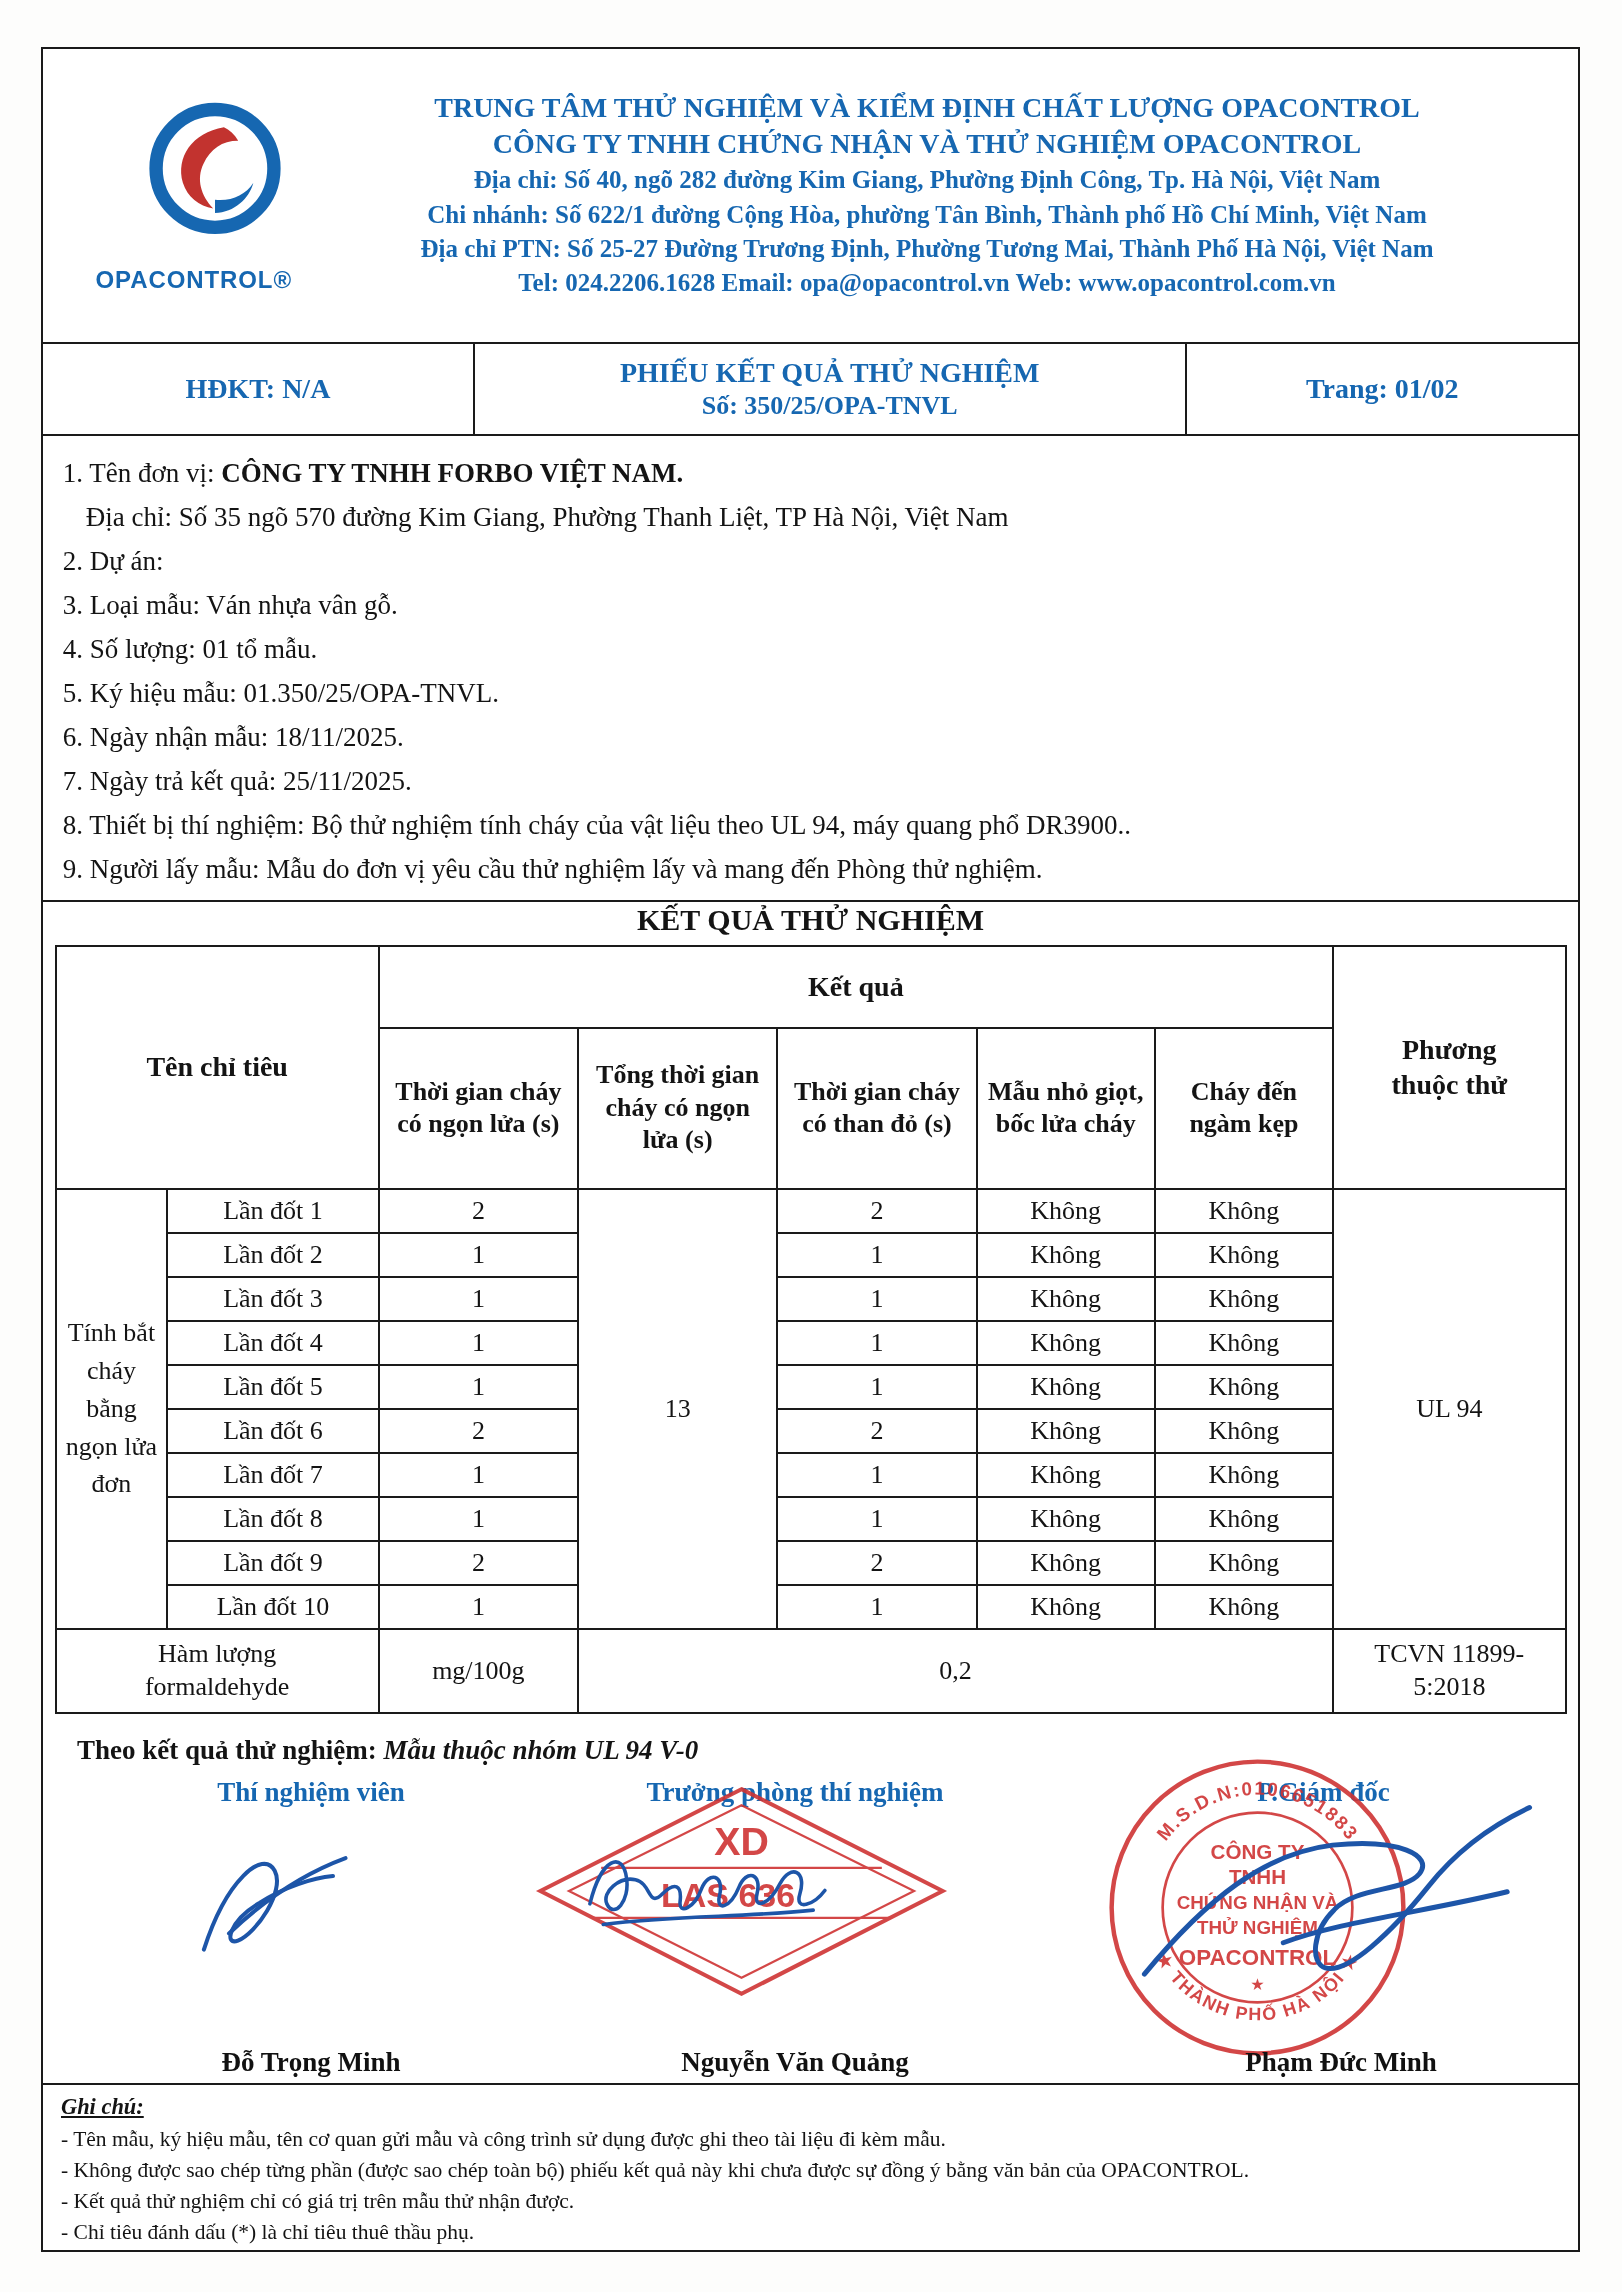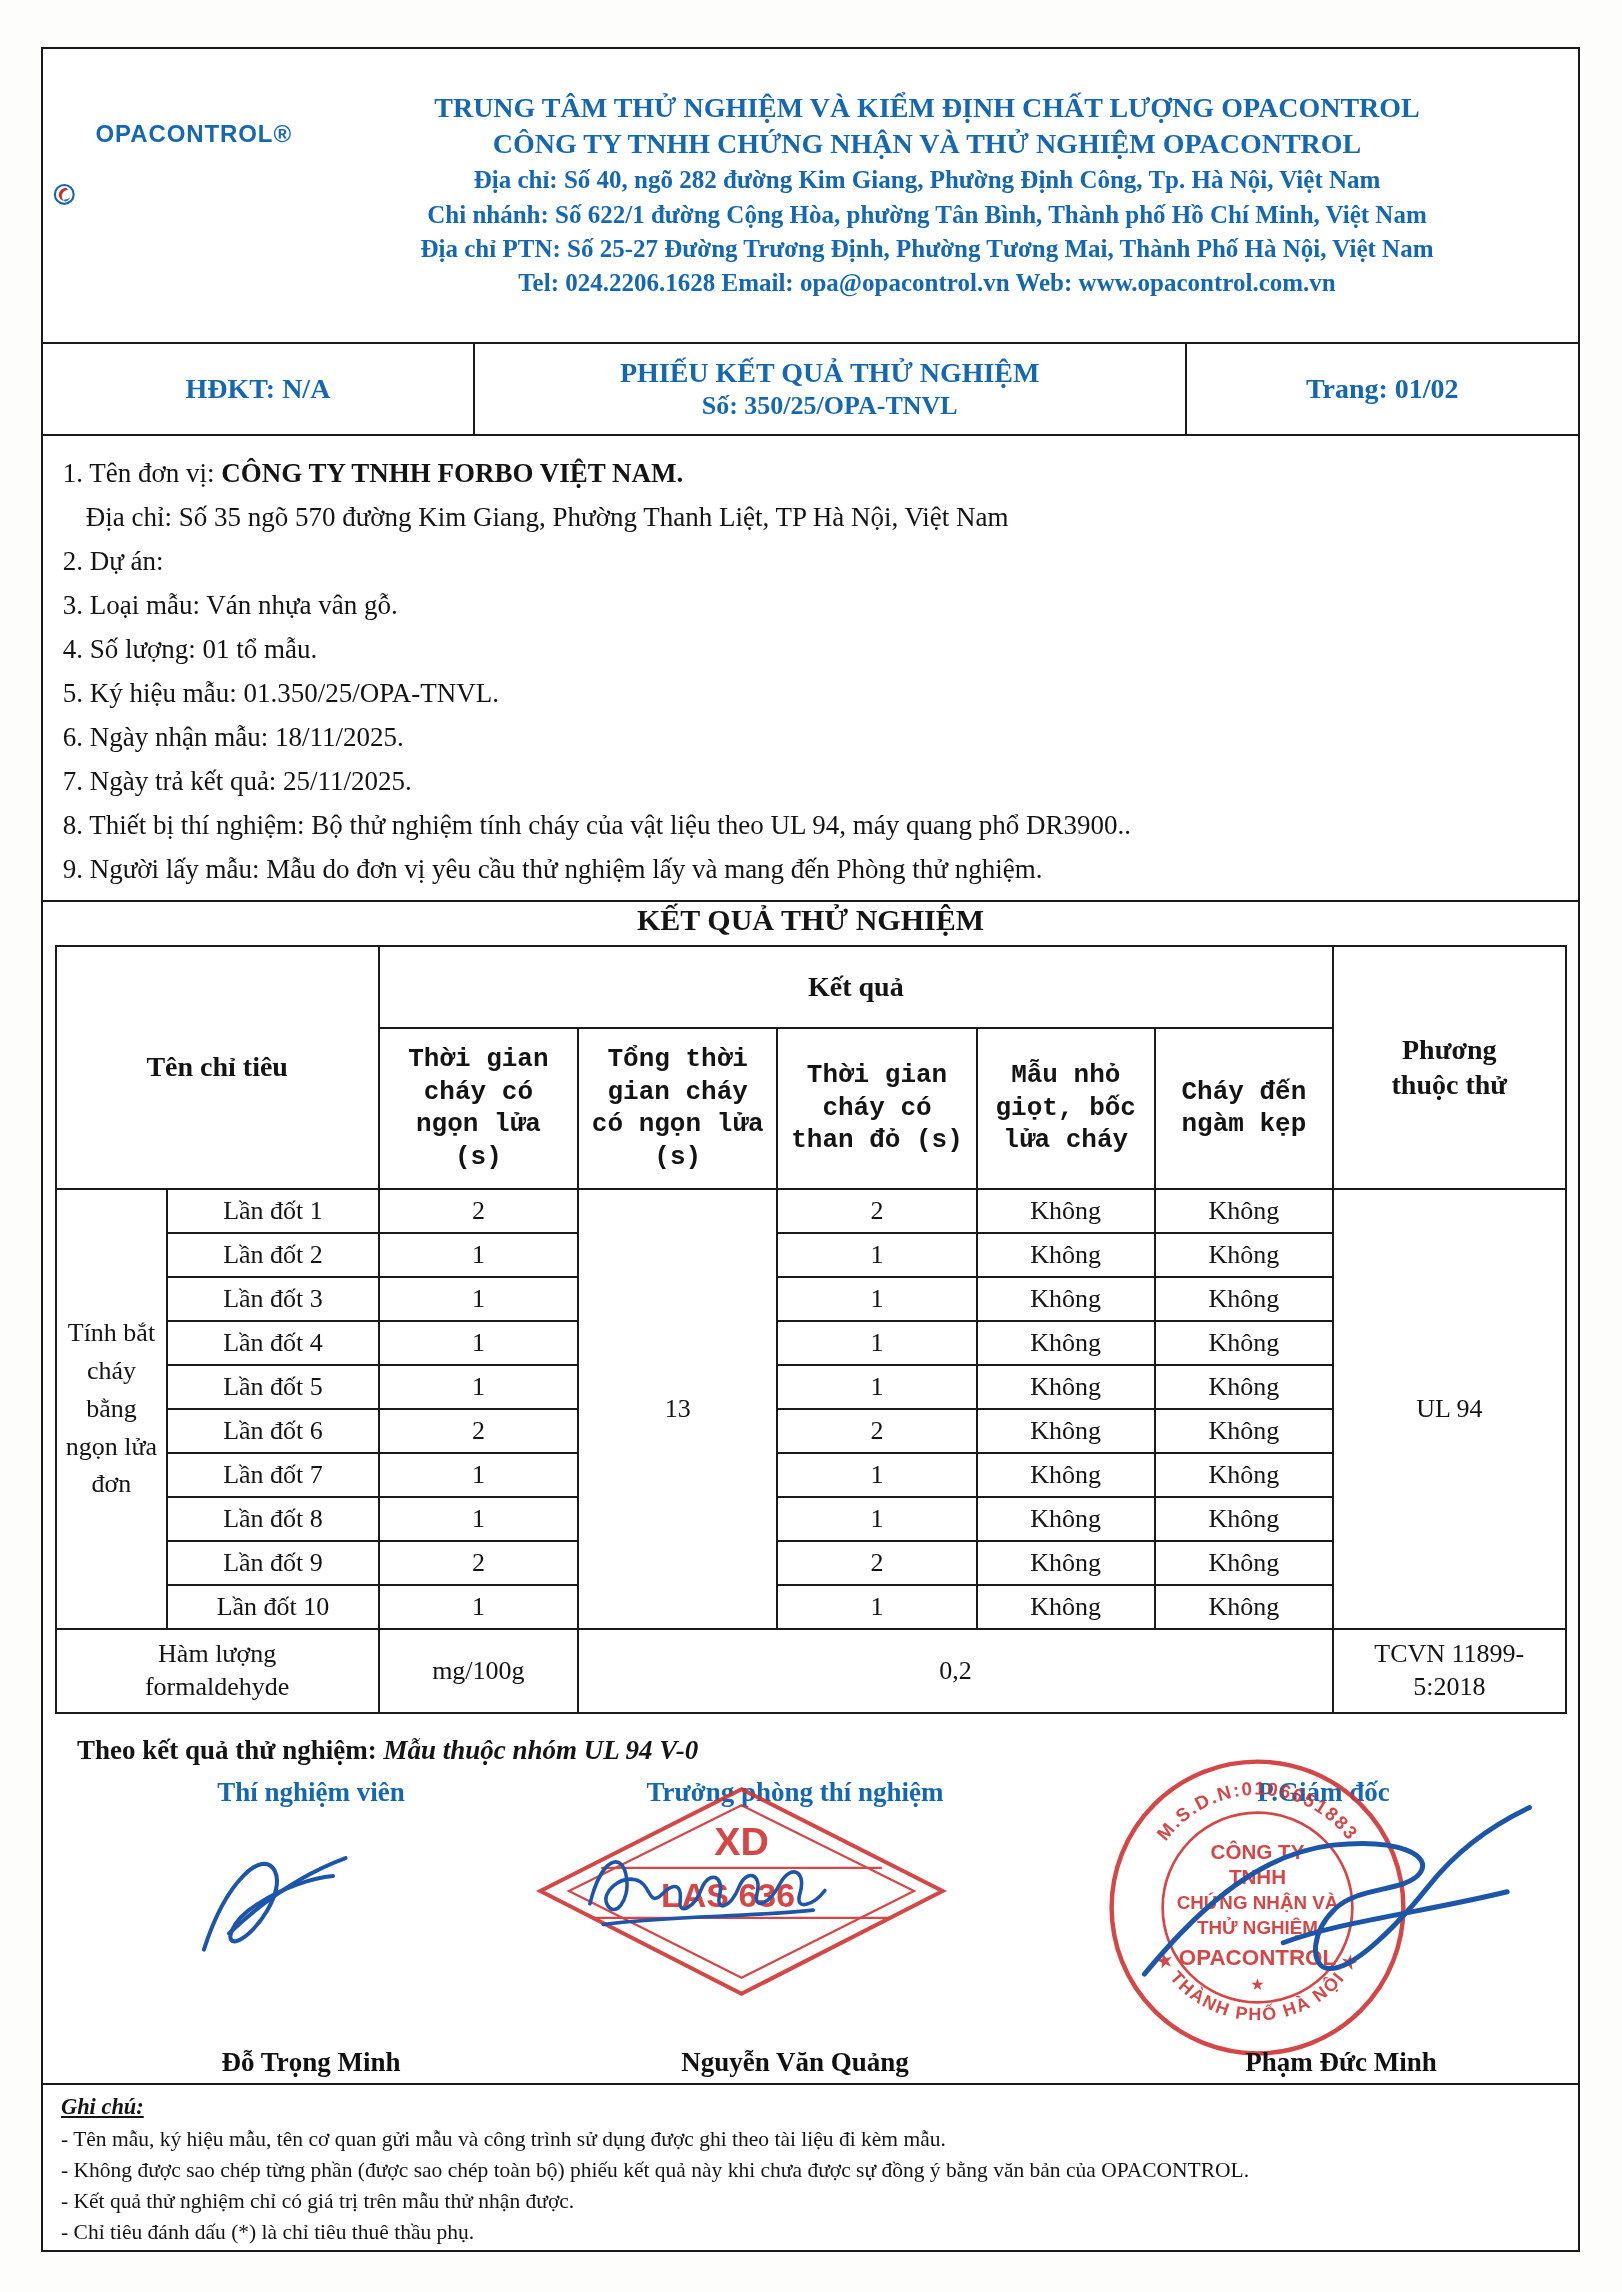--- a/index.html
+++ b/index.html
@@ -9,21 +9,21 @@
     font-family:"Liberation Serif", serif; color:#141414; position:relative;
   }
   .sheet {
     position:absolute; left:41px; top:47px; width:1539px; height:2205px;
     border:2.7px solid #1a1a1a; background:#fff;
     display:flex; flex-direction:column;
   }
   
   .header { display:flex; align-items:center; border-bottom:2.7px solid #1a1a1a;
             padding:9px 16px 9px 9px; height:296px; }
-  .logo-box { width:240px; display:flex; flex-direction:row; align-items:flex-start; gap:19px; }
+  .logo-box { width:240px; display:flex; flex-direction:column; align-items:flex-end; gap:19px; }
   .logo-text { color:#1667b1; font-weight:bold; font-size:24px; letter-spacing:0.9px;
                font-family:"Liberation Sans", sans-serif; }
   .header-text { flex:1; text-align:center; color:#1667b1; font-weight:bold; }
   .h-big { font-size:28px; margin:4.5px 0; }
   .h-line { font-size:25px; margin:6.3px 0; }
   
   .title-row { display:flex; border-bottom:2.7px solid #1a1a1a; height:93px;
                color:#1667b1; font-weight:bold; }
   .tr-cell { display:flex; flex-direction:column; align-items:center; justify-content:center; }
   .tr-left { width:28%; font-size:28px; }
@@ -38,21 +38,21 @@
   
   .results-heading { text-align:center; font-weight:bold; font-size:30px; padding:1px 0 8px; }
   table.results { width:calc(100% - 23px); margin:0 11.6px; border-collapse:collapse; table-layout:fixed; }
   table.results th, table.results td {
     border:2.2px solid #1a1a1a; text-align:center; vertical-align:middle;
     font-size:26px; padding:1.8px 5.4px; overflow:hidden;
   }
   table.results th { font-weight:bold; font-size:26px; }
   tr.h1 { height:82px; }
   tr.h1 th { font-size:28px; }
-  tr.h2 { height:161px;font-family:Liberation Mono, monospace; }
+  tr.h2 { height:161px; }
   tr.h2 th { line-height:1.25; }
   th.method-h { vertical-align:top; padding-top:7.2px; }
   th.method-h .wrap { max-width:148px; margin:0 auto; line-height:1.25; }
   tr.data { height:44px; }
   td.group { line-height:1.45; padding:3.6px 3.6px; }
   tr.f-row { height:84px;padding-left:34px; }
   td.f-label .wrap { max-width:184px; margin:0 auto; line-height:1.25; }
   td.f-method .wrap { max-width:166px; margin:0 auto; line-height:1.25; }
   .conclusion { margin:21.5px 0 0 34px; font-size:27px; }
   .conclusion .lead { font-weight:bold; }

